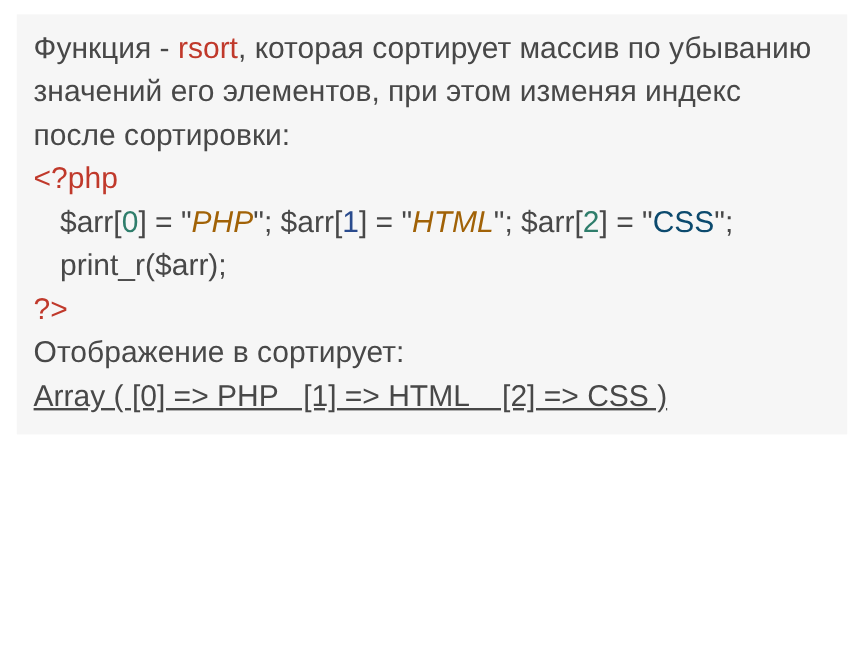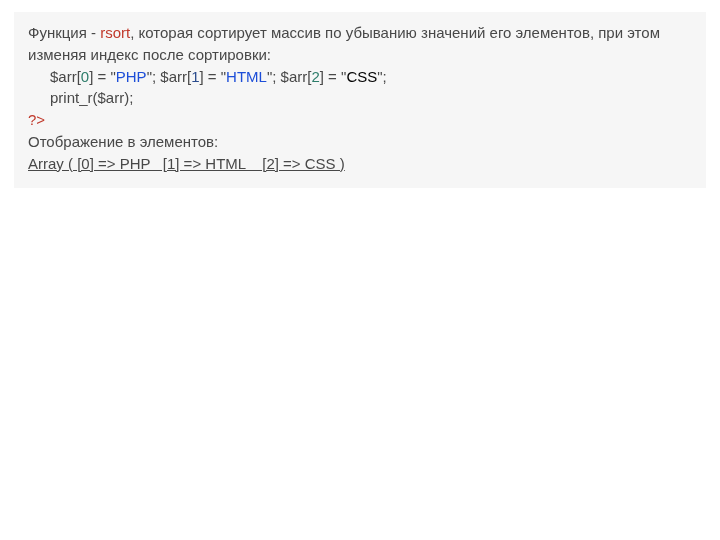--- a/index.html
+++ b/index.html
@@ -6,41 +6,42 @@
     body {
       width: 720px;
       height: 540px;
       background: #ffffff;
       font-family: Arial, Helvetica, sans-serif;
       padding: 12px 14px;
     }
     .block {
       background: #f6f6f6;
       padding: 10px 14px 14px 14px;
-      font-size: 15px;
+      font-size: 25px;
       line-height: 1.45;
       color: #484848;
     }
     .red { color: #c0392b; }
     .idx-teal { color: #2e7d6b; }
     .idx-blue { color: #2a4b8d; }
-    .str-red { color: #1d4ed8; }
-    .str-teal { color: #000000; }
+    .str-red { color: #a16207; font-style: italic; }
+    .str-teal { color: #0c4a6e; }
     .indent1 { padding-left: 22px; }
   </style>
 </head>
 <body>
 
 <div class="block">
   <div>
     <span>Функция - </span><span class="red">rsort</span><span>, которая сортирует массив по убыванию значений его элементов, при этом изменяя индекс после сортировки:</span>
   </div>
 
+  <div class="red">&lt;?php</div>
 
   <div class="indent1"><span>$arr[</span><span class="idx-teal">0</span><span>] = </span><span>"</span><span class="str-red">PHP</span><span>"</span><span>; $arr[</span><span class="idx-blue">1</span><span>] = </span><span>"</span><span class="str-red">HTML</span><span>"</span><span>; $arr[</span><span class="idx-teal">2</span><span>] = </span><span>"</span><span class="str-teal">CSS</span><span>"</span><span>;</span></div>
 
   <div class="indent1">print_r($arr);</div>
 
   <div class="red">?&gt;</div>
 
-  <div>Отображение в элементов:</div>
+  <div>Отображение в сортирует:</div>
   <div style="white-space: pre; text-decoration: underline;">Array ( [0] =&gt; PHP   [1] =&gt; HTML    [2] =&gt; CSS )</div>
 </div>
 
 </body></html>

